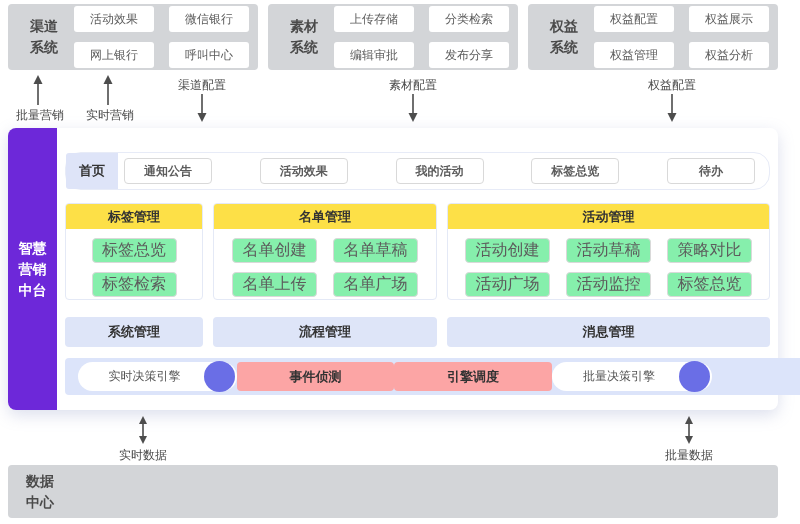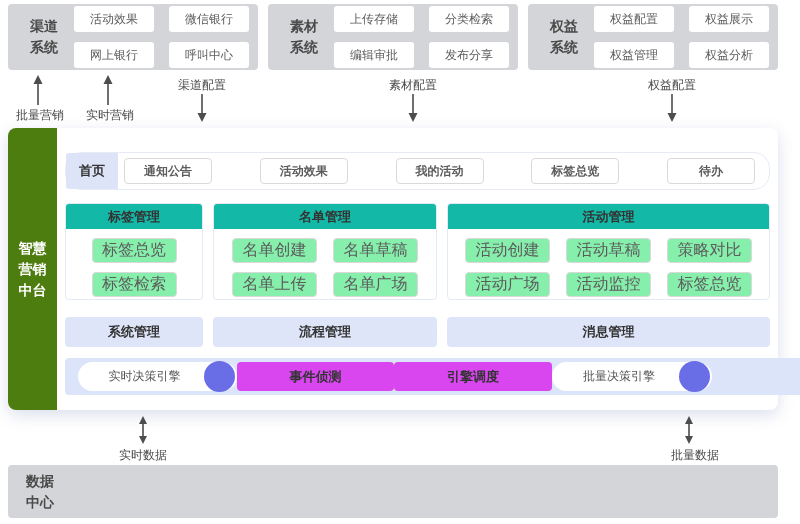--- a/index.html
+++ b/index.html
@@ -15,52 +15,52 @@
   .wbtn{background:#fff;border-radius:3px;height:26px;display:flex;align-items:center;
     justify-content:center;font-size:12px;color:#5c5c5c;}
 
   
   .flabel{position:absolute;width:60px;text-align:center;font-size:12px;color:#4a4a4a;}
   .arr{position:absolute;}
 
   
   #platform{position:absolute;left:8px;top:128px;width:770px;height:282px;background:#fff;
     border-radius:8px;box-shadow:0 5px 16px rgba(130,140,190,.28);}
-  #sidebar{position:absolute;left:0;top:0;width:49px;height:100%;background:#4d7c0f;
+  #sidebar{position:absolute;left:0;top:0;width:49px;height:100%;background:#6d28d9;
     border-radius:8px 0 0 8px;display:flex;align-items:center;justify-content:center;}
   #sidebar .ttl{width:30px;color:#fff;font-size:14px;font-weight:700;line-height:1.5;
     word-break:break-all;text-align:center;}
 
   .home-row{position:absolute;left:57px;top:24px;width:705px;height:38px;box-sizing:border-box;
     border:1px solid #e7ebf7;border-radius:16px;display:flex;align-items:center;}
   .home-tab{width:52px;height:100%;background:#dee4f8;border-radius:3px 0 0 3px;display:flex;
     align-items:center;justify-content:center;font-size:13px;font-weight:700;color:#333;}
   .home-items{flex:1;display:flex;justify-content:space-between;align-items:flex-start;padding:0 14px 0 6px;font-weight:bold;}
   .home-btn{width:88px;height:26px;background:#fff;border:1px solid #d9d9d9;border-radius:4px;
     display:flex;align-items:center;justify-content:center;font-size:12px;color:#5c5c5c;box-sizing:border-box;}
 
   .section{position:absolute;top:75px;height:97px;background:#fff;border:1px solid #e4e9f6;
     border-radius:4px;box-sizing:border-box;}
-  .sec-header{height:25px;background:#14b8a6;border-radius:3px 3px 0 0;display:flex;
+  .sec-header{height:25px;background:#fde047;border-radius:3px 3px 0 0;display:flex;
     align-items:center;justify-content:center;font-size:13px;font-weight:700;color:#333;}
   .sec-body{display:flex;flex-wrap:wrap;justify-content:center;gap:9px 16px;padding-top:9px;}
   .chip{width:85px;height:25px;background:#86efac;border:1px solid #d9d9d9;border-radius:4px;
     display:flex;align-items:center;justify-content:center;font-size:16px;color:#5c5c5c;box-sizing:border-box;}
 
   .bar{position:absolute;top:189px;height:30px;background:#dee5f8;border-radius:4px;
     display:flex;align-items:center;justify-content:center;font-size:13px;font-weight:700;color:#333;}
 
   .engine-strip{position:absolute;left:57px;top:230px;width:792px;height:37px;background:#dce4fa;
     border-radius:4px;display:flex;align-items:center;
     padding:0 13px;box-sizing:border-box;}
   .pill{position:relative;height:29px;background:#fff;border-radius:15px;display:flex;
     align-items:center;justify-content:center;font-size:12px;color:#555;}
   .pill .lbl{padding-right:26px;}
   .dot{position:absolute;right:2px;top:-1px;width:31px;height:31px;border-radius:50%;background:#6a6ee6;}
-  .ebox{height:29px;background:#d946ef;border-radius:4px;display:flex;align-items:center;
+  .ebox{height:29px;background:#fca5a5;border-radius:4px;display:flex;align-items:center;
     justify-content:center;font-size:13px;font-weight:600;color:#333;}
 
   
   #datacenter{position:absolute;left:8px;top:465px;width:770px;height:53px;background:#d3d5d8;
     border-radius:4px;display:flex;align-items:center;box-sizing:border-box;padding:0 10px 0 18px;}
   .dc-label{width:32px;font-size:14px;font-weight:700;color:#4a4a4a;line-height:1.5;
     word-break:break-all;margin-right:12px;}
   .dc-items{flex:1;display:flex;justify-content:space-between;align-items:center;}
   .dc-btn{width:157px;height:34px;background:#fff;border-radius:3px;display:flex;
     align-items:center;justify-content:center;font-size:12px;color:#5c5c5c;}
@@ -200,19 +200,19 @@
       <rect x="4.2" y="7" width="1.6" height="14" fill="#4d4d4d"></rect>
       <polygon points="5,28 9,20 1,20" fill="#4d4d4d"></polygon>
   </svg>
   <div class="flabel" style="left:113px;top:447px;">实时数据</div>
 
   <svg class="arr" style="left:684px;top:416px;" width="10" height="28">
     <polygon points="5,0 9,8 1,8" fill="#4d4d4d"></polygon>
       <rect x="4.2" y="7" width="1.6" height="14" fill="#4d4d4d"></rect>
       <polygon points="5,28 9,20 1,20" fill="#4d4d4d"></polygon>
   </svg>
-  <div class="flabel" style="left:659px;top:447px;text-align:right;">批量数据</div>
+  <div class="flabel" style="left:659px;top:447px;">批量数据</div>
 
   <div id="datacenter">
     <div class="dc-label">数据中心</div>
   </div>
 
 </div>
 
 </body></html>

